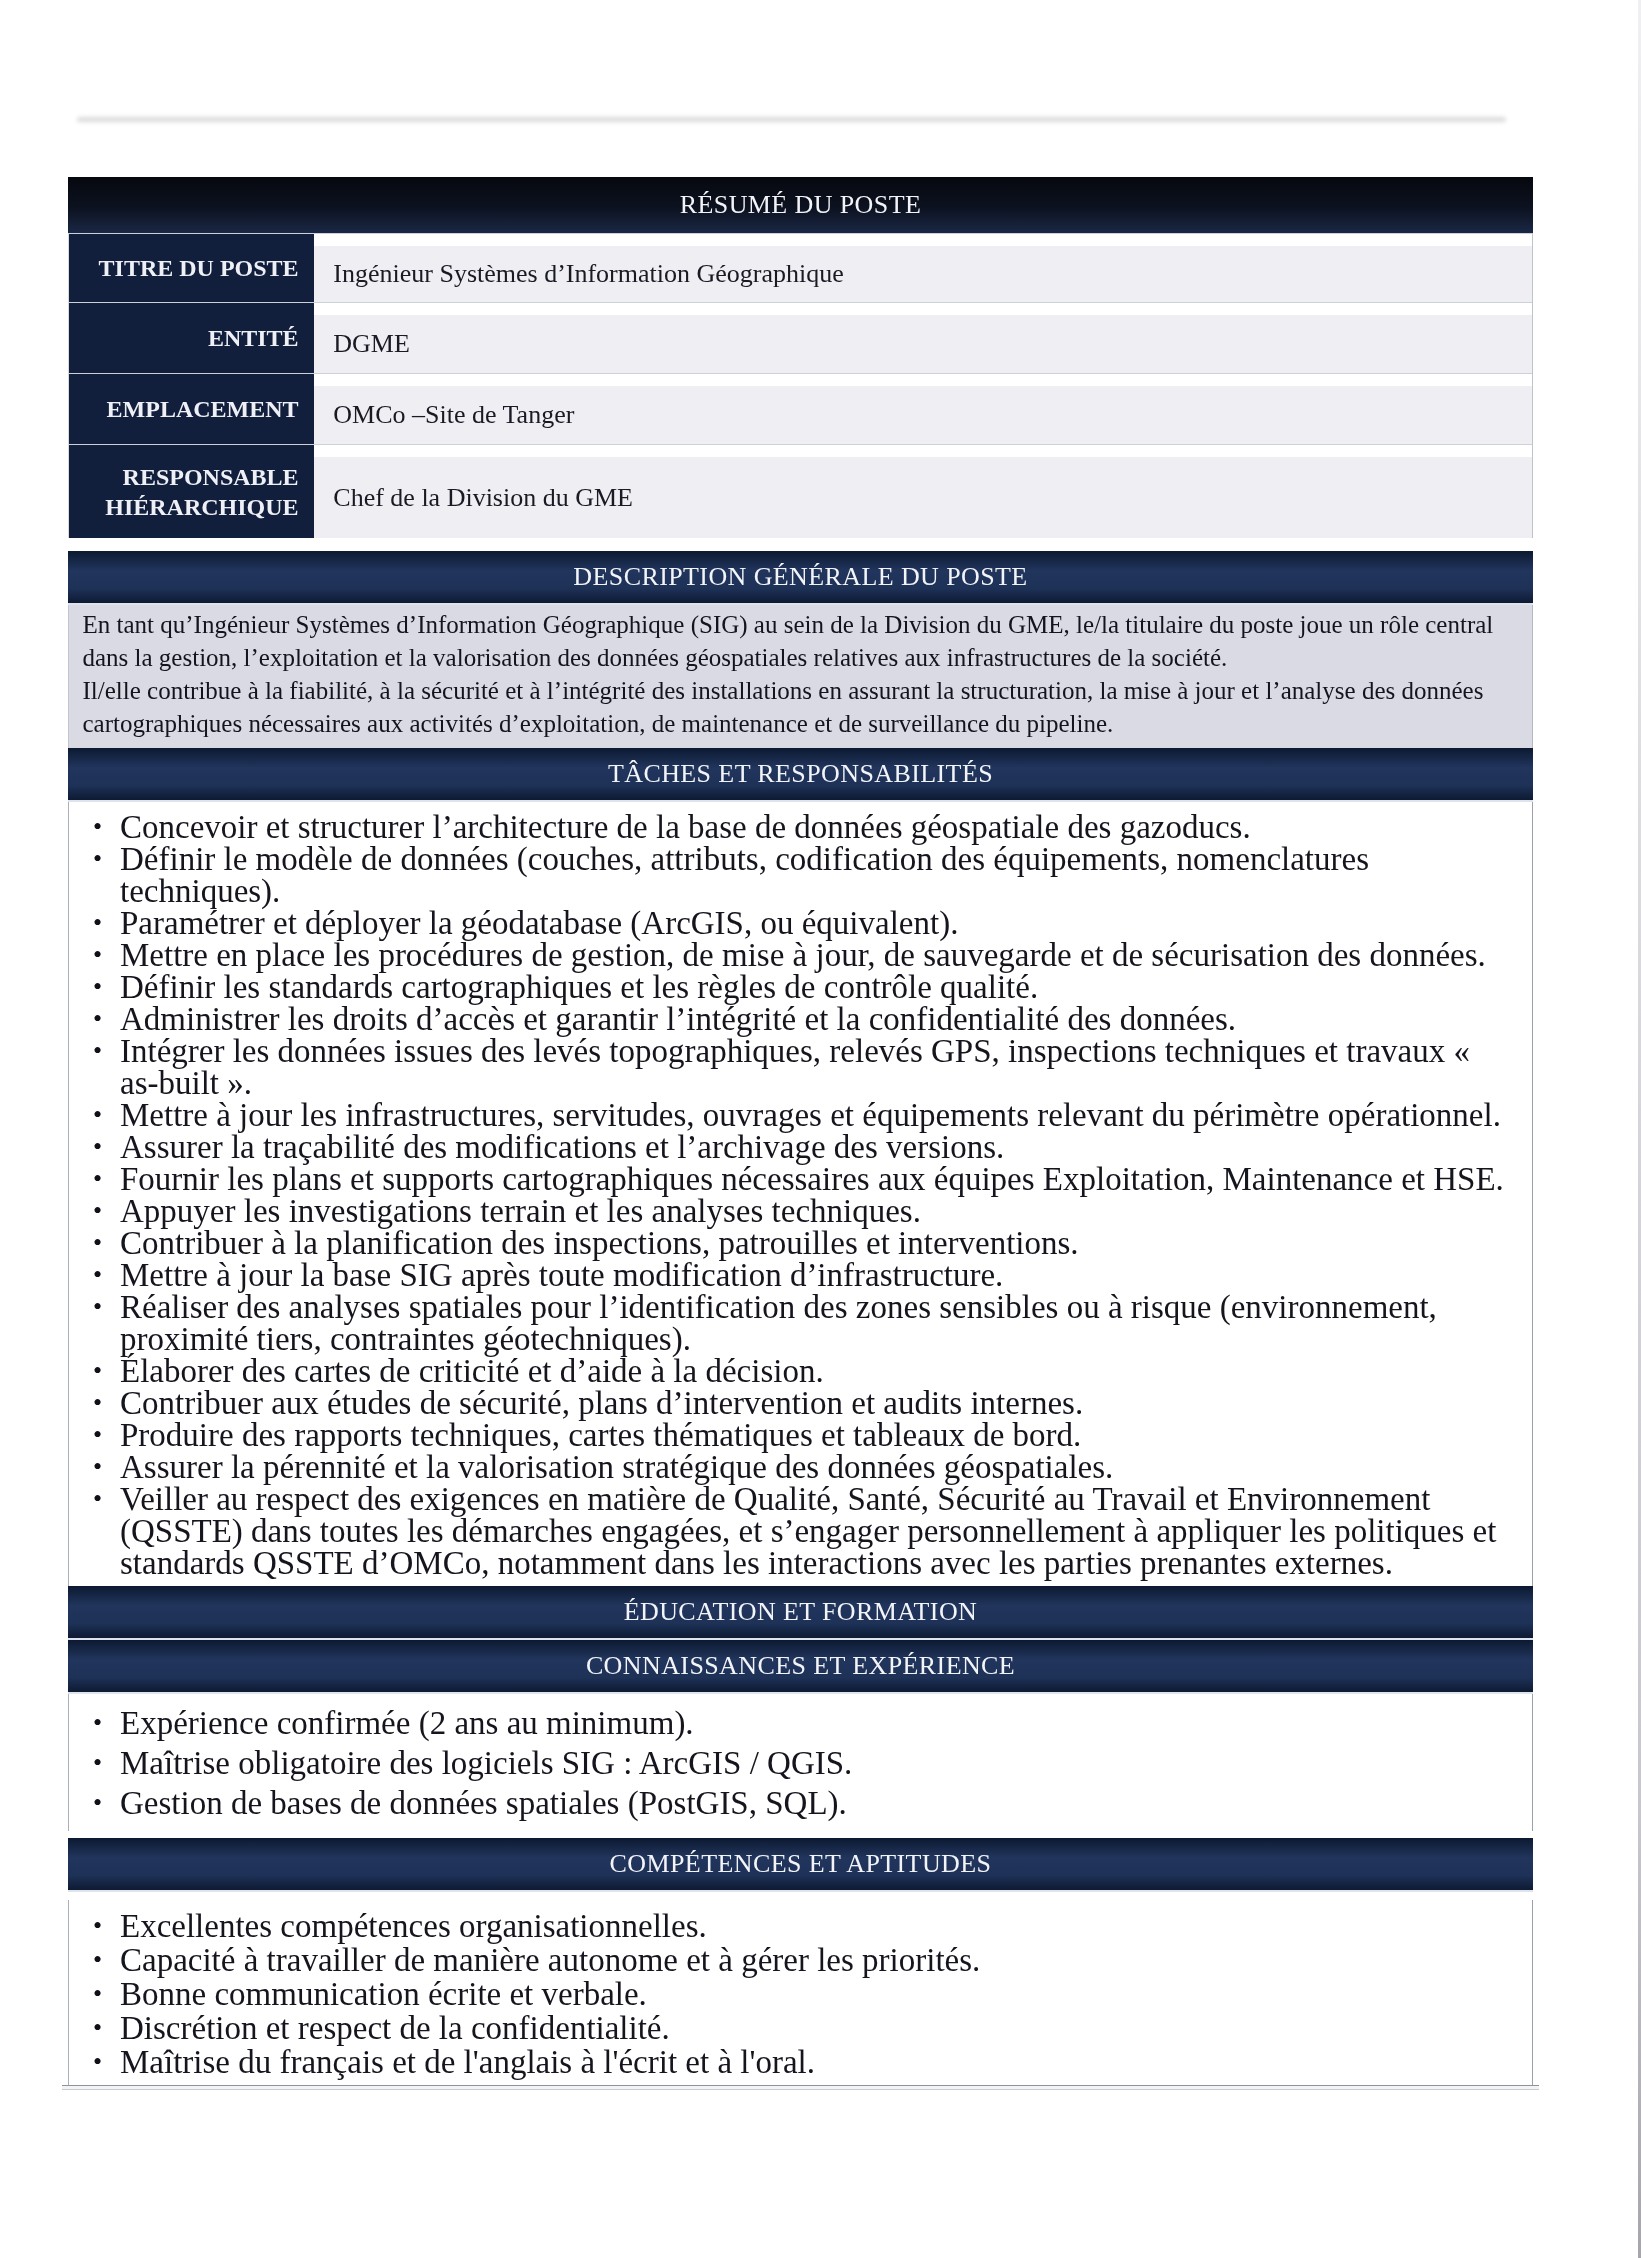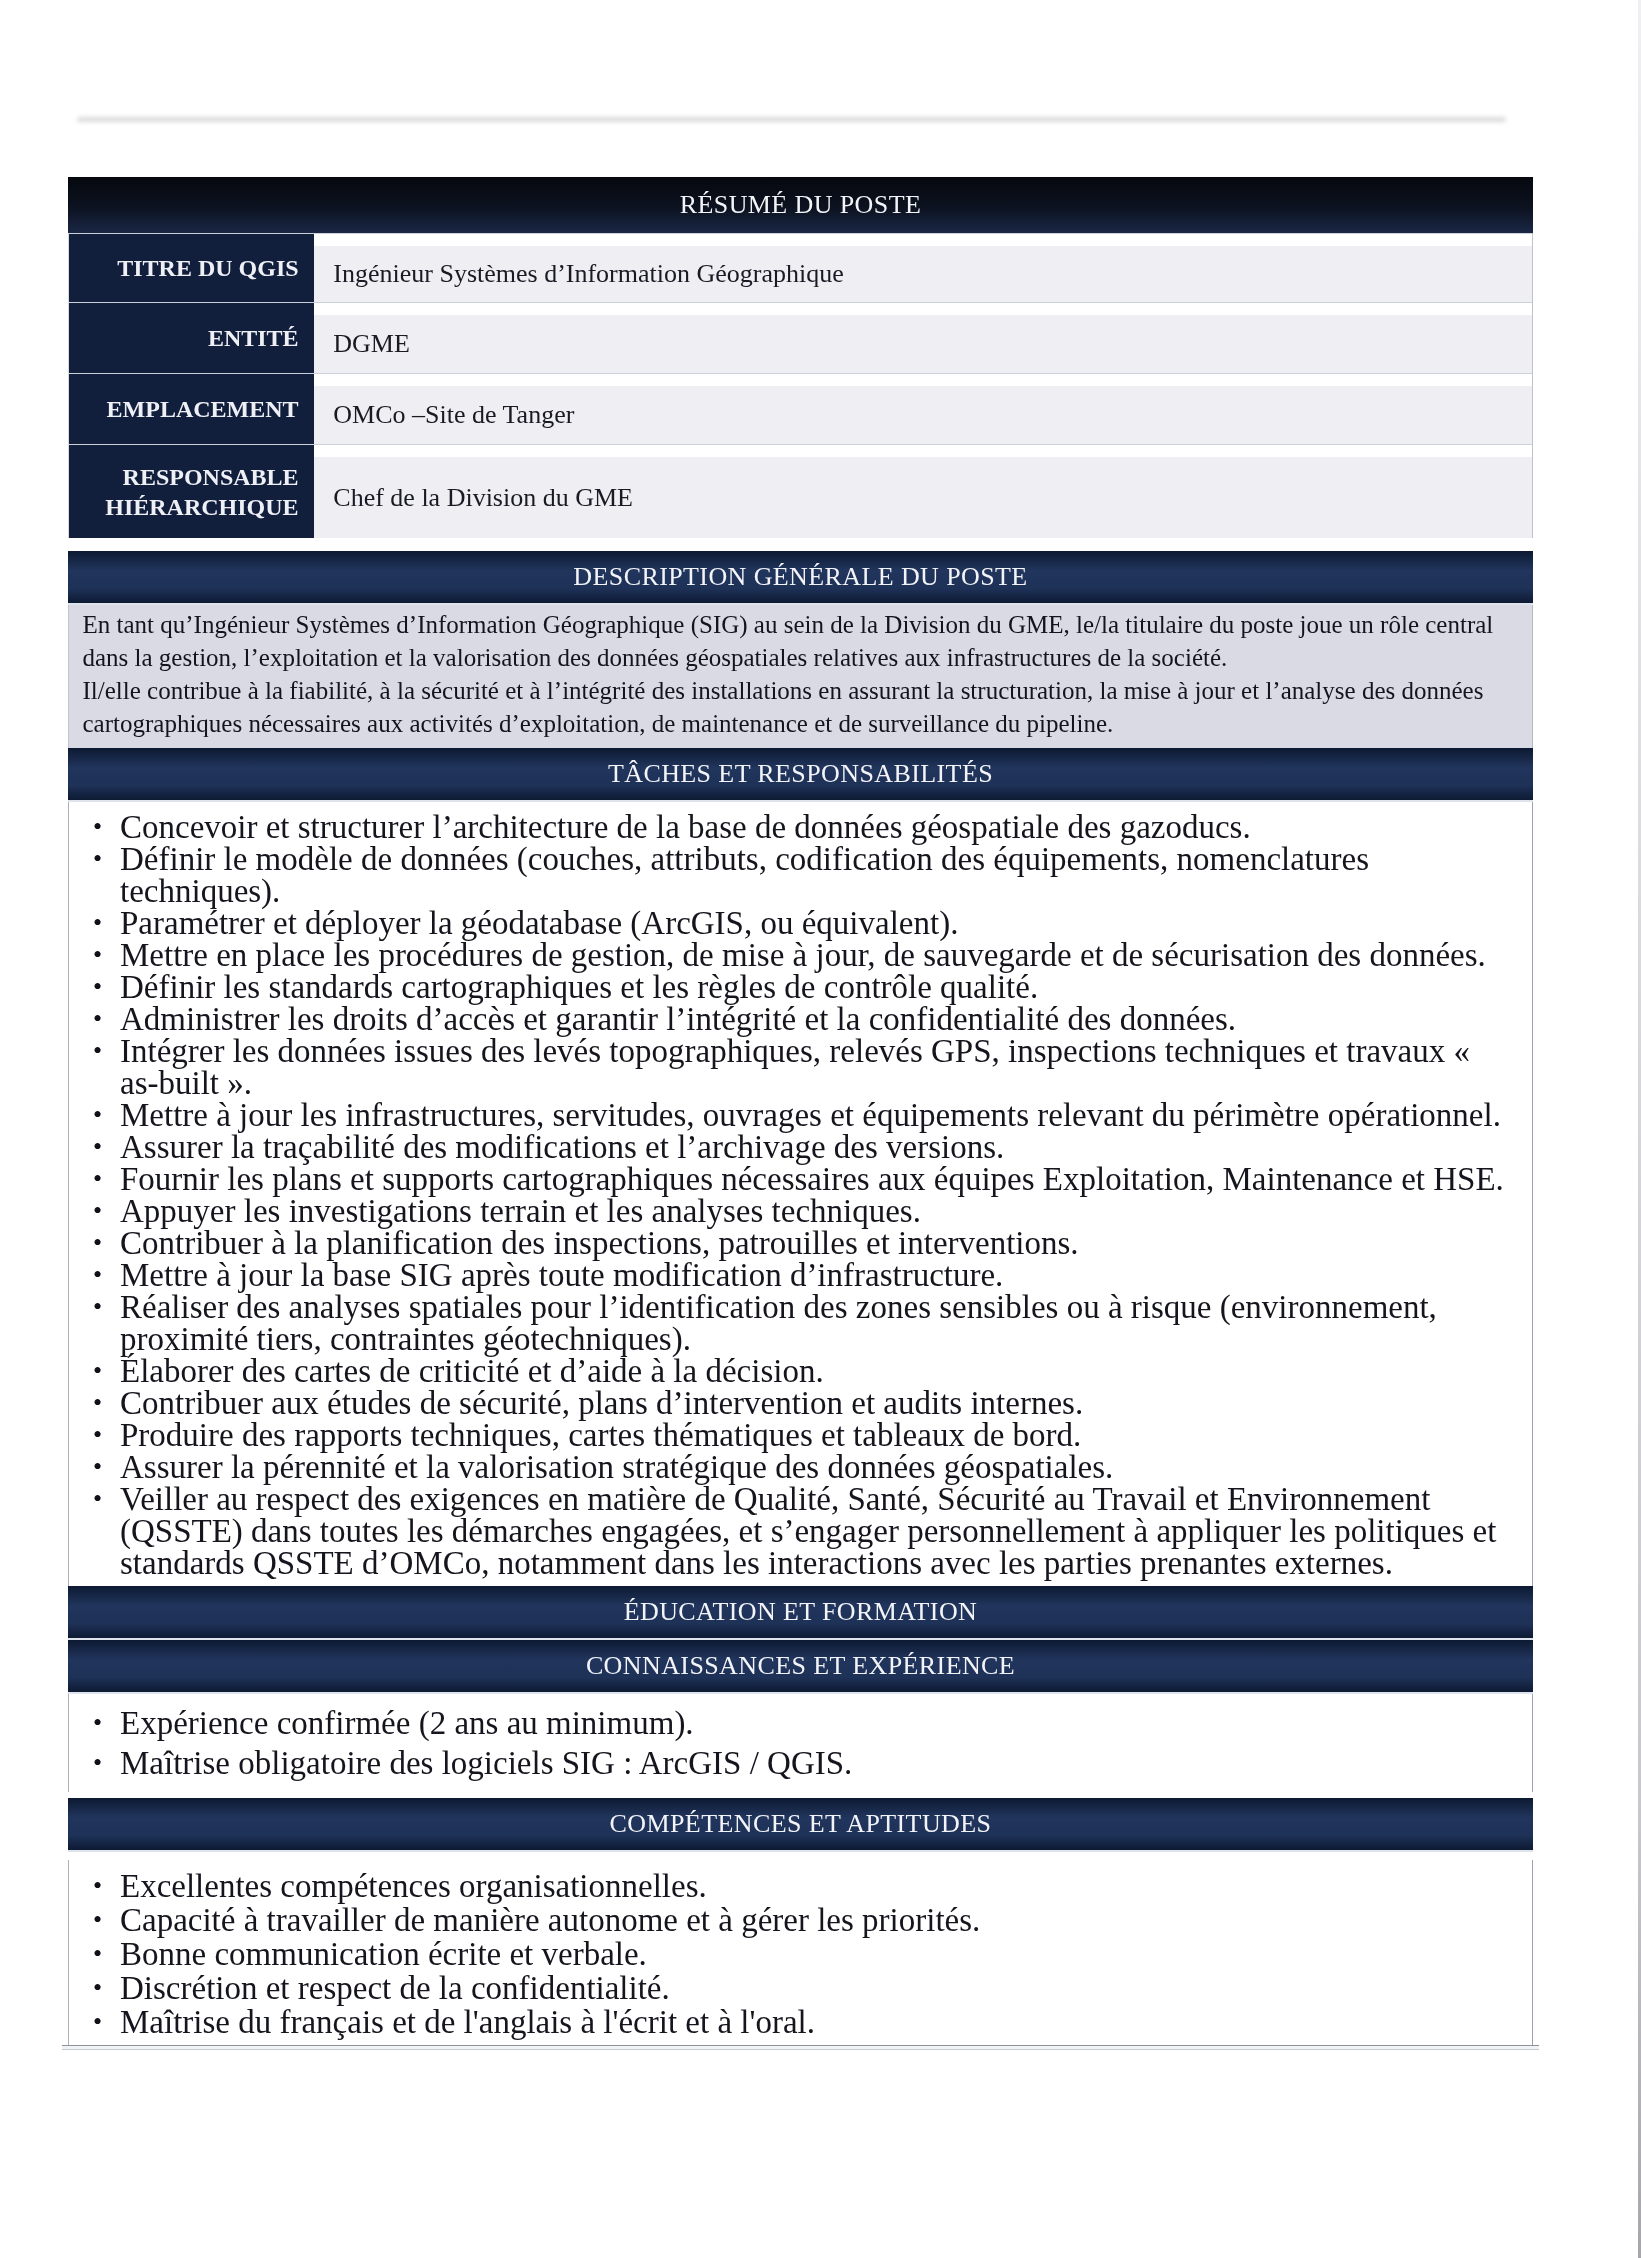--- a/index.html
+++ b/index.html
@@ -101,21 +101,21 @@
   <div class="right-edge"></div>
 
   <div class="doc">
 
     <section>
       <div class="bar bar-top">
         <span>RÉSUMÉ DU POSTE</span>
       </div>
       <div class="info-table">
         <div class="info-row r1">
-          <div class="info-label">TITRE DU QGIS</div>
+          <div class="info-label">TITRE DU POSTE</div>
           <div class="info-value">Ingénieur Systèmes d’Information Géographique</div>
         </div>
         <div class="info-row r2">
           <div class="info-label">ENTITÉ</div>
           <div class="info-value">DGME</div>
         </div>
         <div class="info-row r3">
           <div class="info-label">EMPLACEMENT</div>
           <div class="info-value">OMCo –Site de Tanger</div>
         </div>
@@ -174,20 +174,21 @@
     </section>
 
     <section>
       <div class="bar">
         <span>CONNAISSANCES ET EXPÉRIENCE</span>
       </div>
       <div class="list-body conn">
         <ul>
           <li>Expérience confirmée (2 ans au minimum).</li>
           <li>Maîtrise obligatoire des logiciels SIG : ArcGIS / QGIS.</li>
+          <li>Gestion de bases de données spatiales (PostGIS, SQL).</li>
         </ul>
       </div>
     </section>
 
     <div class="gap-s"></div>
 
     <section>
       <div class="bar">
         <span>COMPÉTENCES ET APTITUDES</span>
       </div>

